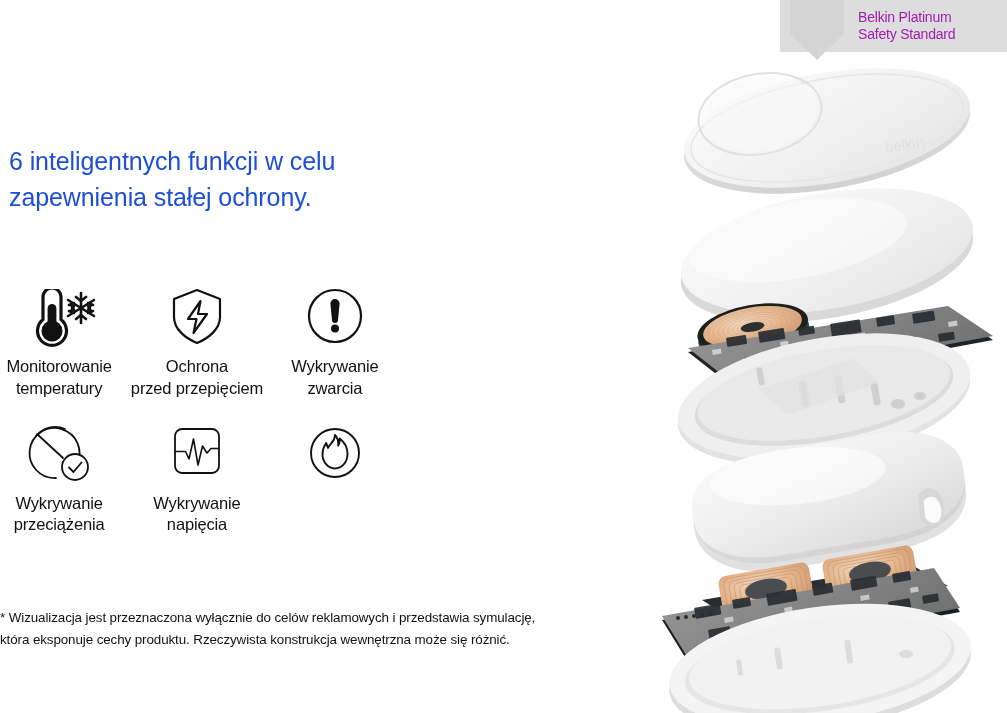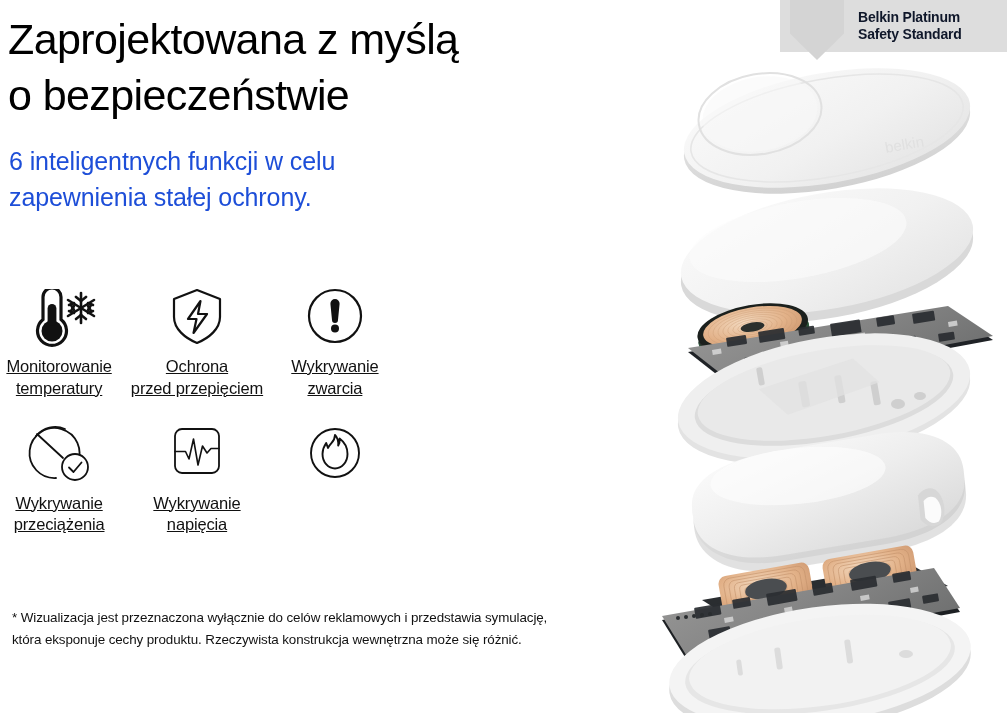--- a/index.html
+++ b/index.html
@@ -24,35 +24,35 @@
   }
   .subhead {
     position: absolute; left: 9px; top: 144px; width: 440px;
     font-size: 25px; line-height: 1.42; font-weight: 400;
     letter-spacing: -0.1px; color: #1d4ed8;
     white-space: pre-line;
   }
 
   
   .features { position: absolute; left: 0px; top: 285px; width: 400px; }
-  .frow { display: flex; width: 400px; text-decoration: underline; }
+  .frow { display: flex; width: 400px; }
   .frow + .frow { margin-top: 22px; }
   .fcell { width: 134px; display: flex; flex-direction: column; align-items: center; }
   .ficon { height: 62px; display: flex; align-items: flex-end; justify-content: center; }
   .ficon svg { display: block; }
   .flabel {
     margin-top: 9px; text-align: center;
     font-size: 16.5px; line-height: 1.32; font-weight: 400;
     color: #111; white-space: pre-line; letter-spacing: -0.15px;
   }
   .fcell.wide { width: 150px; }
   .fcell.c0 { margin-left: -6px; }
 
   .footnote {
-    position: absolute; left: 12px; top: 607px; width: 640px;
+    position: absolute; left: 0; top: 607px; width: 640px;
     font-size: 13.4px; line-height: 1.62; color: #111;
     white-space: pre-line; letter-spacing: -0.1px;
   }
 
   
   .badge {
     position: absolute; right: 0px; top: 0px;
     width: 227px; height: 52px;
   }
   .badge-band {
@@ -60,37 +60,35 @@
     width: 227px; height: 52px; background: #dddddd;
   }
   .badge-shield {
     position: absolute; left: 10px; top: -3px;
     width: 54px; height: 63px; background: #d4d4d4;
     clip-path: polygon(0% 0%, 100% 0%, 100% 58%, 50% 100%, 0% 58%);
     border-radius: 4px 4px 0 0;
   }
   .badge-text {
     position: absolute; left: 78px; top: 9px;
-    font-size: 14px; line-height: 1.23; font-weight: 700;
-    color: #0f172a; white-space: pre-line; letter-spacing: -0.2px;
+    font-size: 14px; line-height: 1.23; font-weight: 400;
+    color: #a21caf; white-space: pre-line; letter-spacing: -0.2px;
   }
 
   
   .product { position: absolute; left: 648px; top: 52px; width: 359px; height: 661px; }
   .product svg { display: block; }
 </style>
 </head>
 <body>
 
 <div class="page">
 
   <div class="left">
 
-    <h1 class="headline">Zaprojektowana z myślą
-o bezpieczeństwie</h1>
 
     <p class="subhead">6 inteligentnych funkcji w celu
 zapewnienia stałej ochrony.</p>
 
     <div class="features">
 
       <div class="frow">
 
         <div class="fcell c0">
           <div class="ficon">

